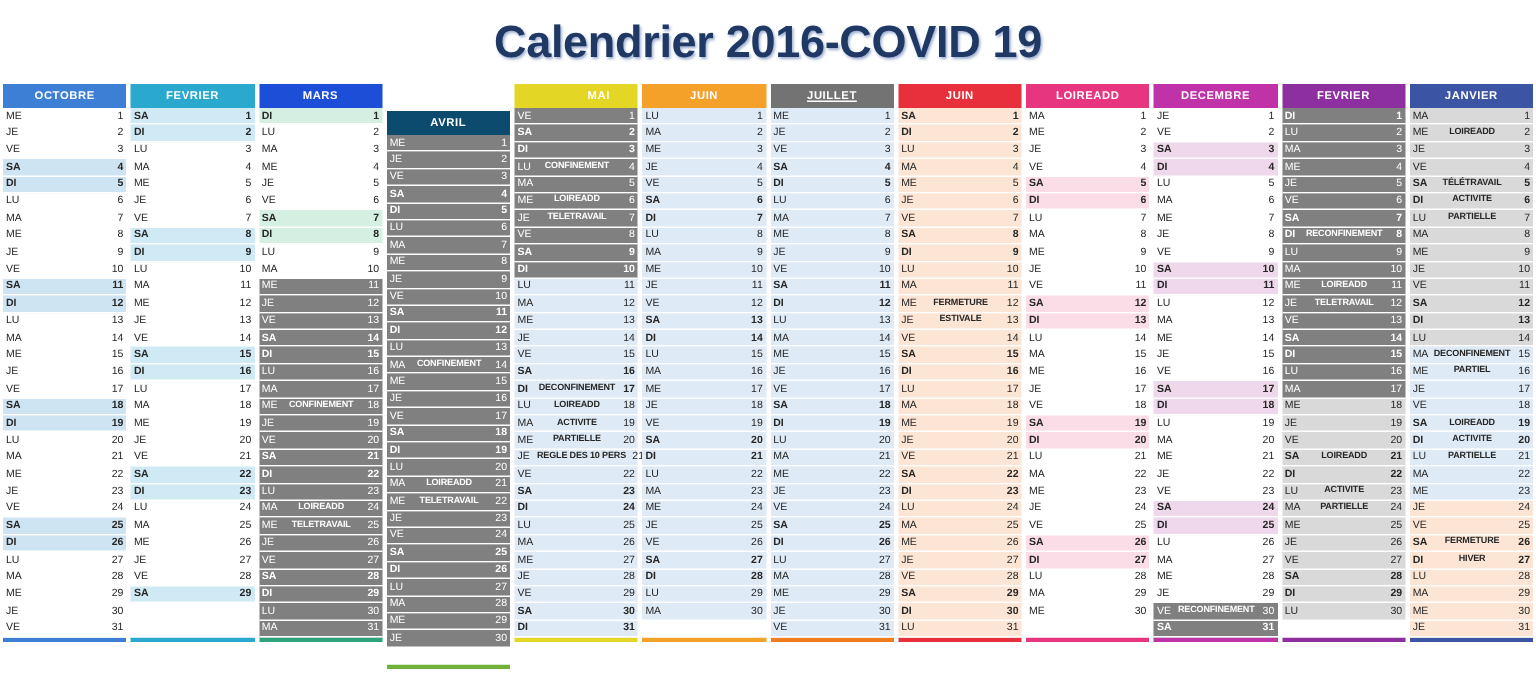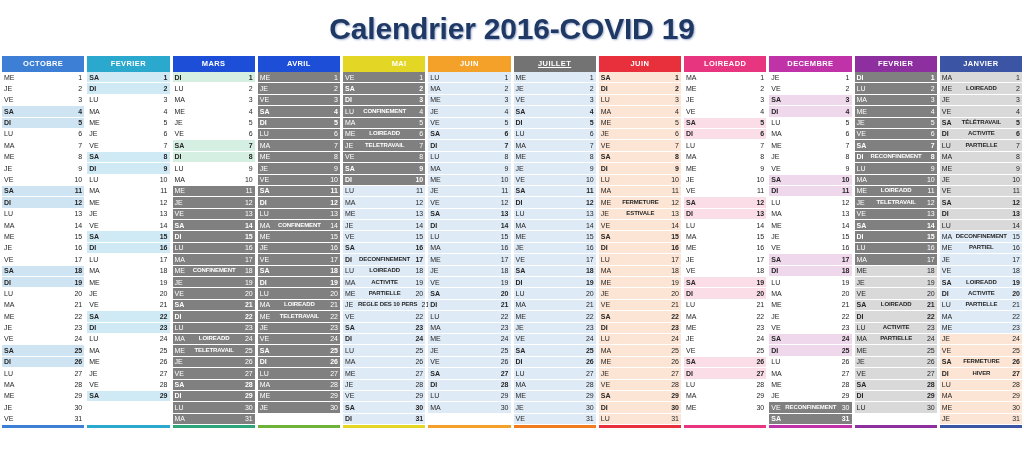--- a/index.html
+++ b/index.html
@@ -548,21 +548,21 @@
         </div>
         <div class="day-row dark" style="background: rgb(128, 128, 128);">
           <span class="dow">MA</span>
           <span class="note"></span>
           <span class="num">31</span>
         </div>
       </div>
       <div class="month-footer" style="background: rgb(46, 164, 122);"></div>
     </div>
     <div class="month">
-      <div class="month-header" style="background: #1d4ed8;">AVRIL</div>
+      <div class="month-header" style="background: #0c4a6e; margin-top: 18px;">AVRIL</div>
       <div class="days">
         <div class="day-row dark" style="background: rgb(128, 128, 128);">
           <span class="dow">ME</span>
           <span class="note"></span>
           <span class="num">1</span>
         </div>
         <div class="day-row dark" style="background: rgb(128, 128, 128);">
           <span class="dow">JE</span>
           <span class="note"></span>
           <span class="num">2</span>

